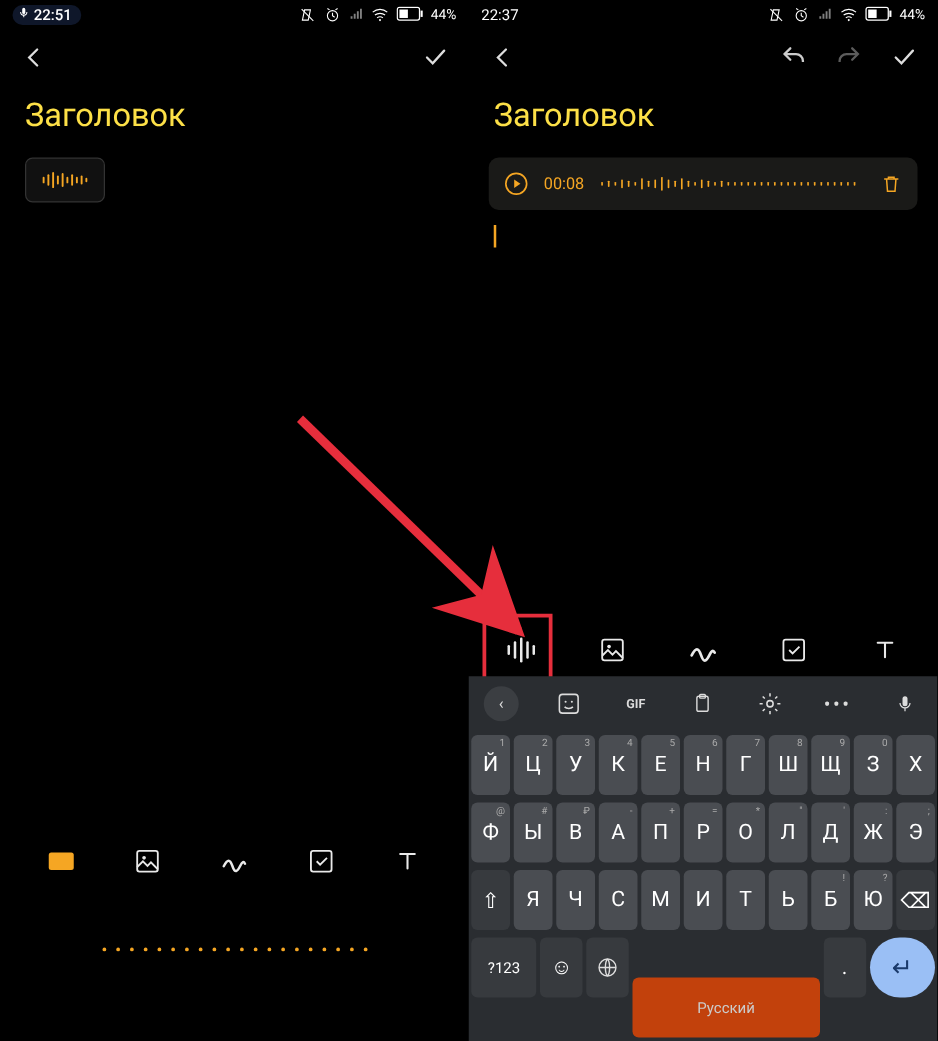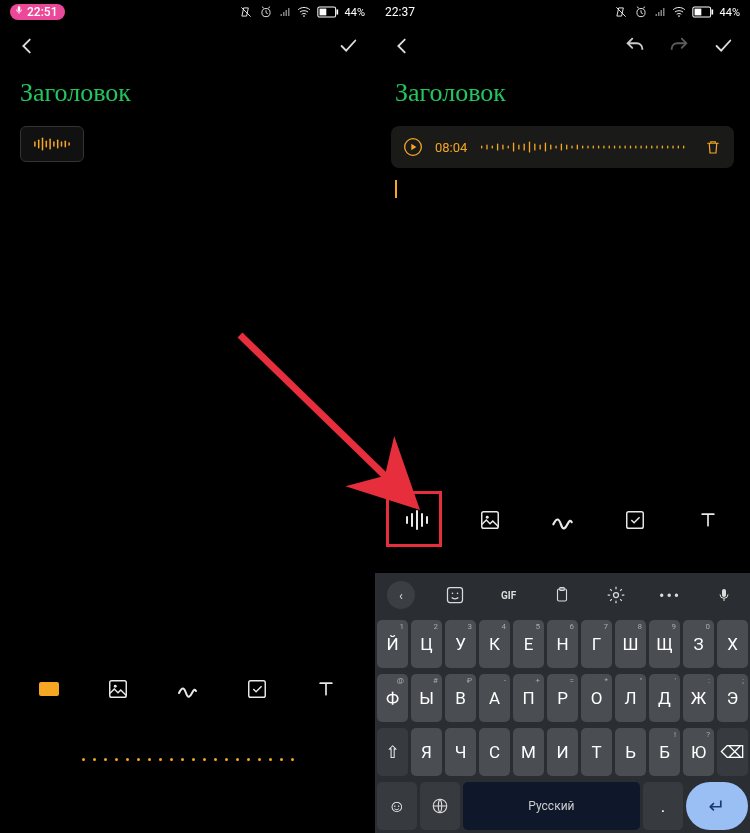--- a/index.html
+++ b/index.html
@@ -33,31 +33,31 @@
     padding: 0 10px;
     color: #fff;
     font-size: 12px;
   }
   .status .left {
     display: flex;
     align-items: center;
     gap: 6px;
   }
   .rec-pill {
-    background: #ec4899;
+    background: #0f172a;
     border-radius: 10px;
     padding: 1px 8px 1px 4px;
     display: flex;
     gap: 3px;
     font-size: 12px;
     font-weight: 500;
   }
   .status .right {
     display: flex;
-    align-items: center;
+    align-items: flex-start;
     gap: 6px;
     font-size: 11px;
   }
   
   .appbar {
     height: 44px;
     display: flex;
     align-items: center;
     justify-content: space-between;
     padding: 0 16px;
@@ -68,24 +68,23 @@
     gap: 22px;
   }
   .ico {
     width: 22px;
     height: 22px;
     color: #cfcfcf;
   }
   
   .title {
     padding: 10px 20px 18px;
-    color: #22c55e;
+    color: #fde047;
     font-size: 26px;
     font-weight: 400;
-    font-family: Liberation Serif, serif;
   }
   
   .audio-small {
     margin: 0 20px;
     width: 64px;
     height: 36px;
     border-radius: 6px;
     border: 1px solid #333;
     background: #111;
     display: flex;
@@ -225,21 +224,22 @@
     top: 2px; right: 4px;
     font-size: 8px;
     color: #aaa;
   }
   .krow2 { padding: 3px 2px; gap:3px;}
   .key-dark { background:#373a3e; }
   .space {
     flex: 4;
     font-size: 12px;
     color: #ccc;
-    background:#0f172a;
+    background:#c2410c;
+    margin-top:32px;
   }
   .enter {
     flex: 1.4;
     background: #9abff5;
     color: #1a3a6b;
     border-radius: 24px;
     font-size: 20px;
   }
   
   .arrow {
@@ -429,21 +429,21 @@
       </div>
     </div>
 
     <div class="title">Заголовок</div>
 
     <div class="audio-big">
       <svg class="play-btn" viewBox="0 0 24 24">
           <circle cx="12" cy="12" r="10" fill="none" stroke="#f5a623" stroke-width="1.6"></circle>
           <path d="M10 8l6 4-6 4z" fill="#f5a623"></path>
         </svg>
-      <span class="time">08:04</span>
+      <span class="time">00:08</span>
       <svg class="wave-line" viewBox="0 0 160 12" preserveAspectRatio="none">
         <g stroke="#f5a623" stroke-width="1" stroke-linecap="round">
           <line x1="2" y1="5" x2="2" y2="7"></line>
             <line x1="6" y1="4" x2="6" y2="8"></line>
             <line x1="10" y1="5" x2="10" y2="7"></line>
           <line x1="14" y1="3" x2="14" y2="9"></line>
             <line x1="18" y1="4" x2="18" y2="8"></line>
             <line x1="22" y1="5" x2="22" y2="7"></line>
           <line x1="26" y1="2" x2="26" y2="10"></line>
             <line x1="30" y1="4" x2="30" y2="8"></line>
@@ -597,20 +597,21 @@
           <div class="key">С</div>
           <div class="key">М</div>
           <div class="key">И</div>
           <div class="key">Т</div>
           <div class="key">Ь</div>
           <div class="key">Б<span class="sup">!</span></div>
           <div class="key">Ю<span class="sup">?</span></div>
           <div class="key key-dark">⌫</div>
         </div>
       <div class="krow krow2">
+        <div class="key key-dark" style="flex:1.4;font-size:12px">?123</div>
         <div class="key key-dark" style="flex:0.9">☺</div>
         <div class="key key-dark" style="flex:0.9">
           <svg width="18" height="18" viewBox="0 0 24 24">
               <circle cx="12" cy="12" r="9" fill="none" stroke="#ddd" stroke-width="1.5"></circle>
               <path d="M3 12h18M12 3c3 3 3 15 0 18M12 3c-3 3-3 15 0 18" stroke="#ddd" stroke-width="1.5" fill="none"></path>
             </svg>
         </div>
         <div class="key space">Русский</div>
         <div class="key key-dark" style="flex:0.9">.</div>
         <div class="key enter">↵</div>

